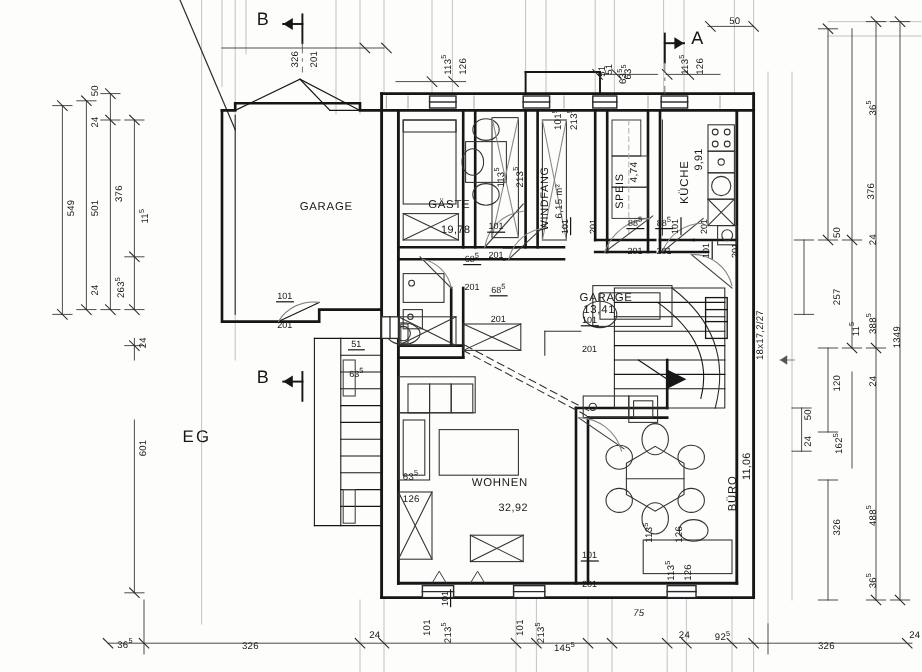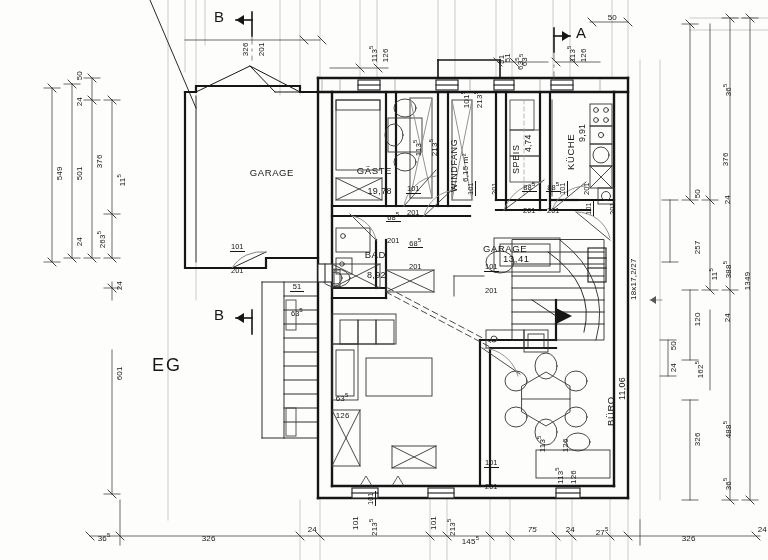--- a/index.html
+++ b/index.html
@@ -8,21 +8,21 @@
   #sheet{position:relative;width:768px;height:560px;background:#fdfdfc;}
   svg#plan{position:absolute;left:0;top:0;width:768px;height:560px;}
   .lbl{position:absolute;font-family:"Liberation Sans",sans-serif;
        color:#161616;white-space:pre;line-height:1.05;}
   .room{font-size:9.5px;letter-spacing:.6px;text-align:right;}
   .room .area{display:block;font-size:9px;letter-spacing:.4px;margin-top:1px;}
   .dim{font-size:8px;letter-spacing:.2px;}
   .dim.v{transform-origin:0 0;transform:rotate(-90deg);}
   .dim sup{font-size:6px;vertical-align:super;}
   .sect{font-size:15px;font-weight:400;letter-spacing:1px;}
-  .eg{font-size:18px;letter-spacing:2px;}
+  .eg{font-size:14px;letter-spacing:2px;}
   .door{font-size:7.5px;text-align:center;line-height:1.0;}
   .door .top{display:block;border-bottom:1px solid #161616;padding:0 1px;}
   .door .bot{display:block;padding:0 1px;}
 </style>
 </head>
 <body>
 
 <div id="sheet">
 
   <svg id="plan" viewBox="0 0 768 560" shape-rendering="geometricPrecision">
@@ -541,30 +541,30 @@
   <div class="lbl" style="left:508px;top:112px;width:14px;">
     <span class="dim v" style="position:absolute;left:4px;top:62px;font-size:9px;letter-spacing:.6px;"><span>SPEIS</span></span>
     <span class="dim v" style="position:absolute;left:16px;top:40px;font-size:8.5px;">4,74</span>
   </div>
 
   <div class="lbl" style="left:562px;top:110px;width:14px;">
     <span class="dim v" style="position:absolute;left:4px;top:60px;font-size:9.5px;letter-spacing:.6px;">KÜCHE</span>
     <span class="dim v" style="position:absolute;left:16px;top:32px;font-size:9px;">9,91</span>
   </div>
 
-  <div class="lbl room" style="left:338px;top:240px;width:48px;">
-    <span>BAD</span>
-    <span class="area">8,92</span>
-  </div>
 
   <div class="lbl" style="left:470px;top:234px;font-size:9.5px;letter-spacing:.6px;">
     <span>GARAGE</span>
-    <span style="margin-left:20px;">13,41</span>
-  </div>
-
+    <span style="margin-left:3px;">13,41</span>
+  </div>
+
+  <div class="lbl room" style="left:370px;top:388px;width:70px;">
+    <span>WOHNEN</span>
+    <span class="area">32,92</span>
+  </div>
 
   <div class="lbl" style="left:602px;top:374px;width:14px;">
     <span class="dim v" style="position:absolute;left:4px;top:52px;font-size:9.5px;letter-spacing:.6px;">BÜRO</span>
     <span class="dim v" style="position:absolute;left:16px;top:26px;font-size:9px;">11,06</span>
   </div>
 
   <div class="lbl door" style="left:230px;top:228px;">
     <span class="top">101</span>
     <span class="bot">201</span>
   </div>
@@ -768,28 +768,28 @@
   </div>
   <div class="lbl dim" style="left:192px;top:527px;">
     <span>326</span>
   </div>
   <div class="lbl dim" style="left:298px;top:518px;">
     <span>24</span>
   </div>
   <div class="lbl dim" style="left:452px;top:527px;">
     <span>145</span><sup>5</sup>
   </div>
-  <div class="lbl dim" style="left:518px;top:518px;font-style:italic;">
+  <div class="lbl dim" style="left:518px;top:499px;font-style:italic;">
     <span>75</span>
   </div>
   <div class="lbl dim" style="left:556px;top:518px;">
     <span>24</span>
   </div>
   <div class="lbl dim" style="left:586px;top:518px;">
-    <span>27</span><sup>5</sup>
+    <span>92</span><sup>5</sup>
   </div>
   <div class="lbl dim" style="left:672px;top:527px;">
     <span>326</span>
   </div>
   <div class="lbl dim" style="left:748px;top:518px;">
     <span>24</span>
   </div>
 
 </div>
 

